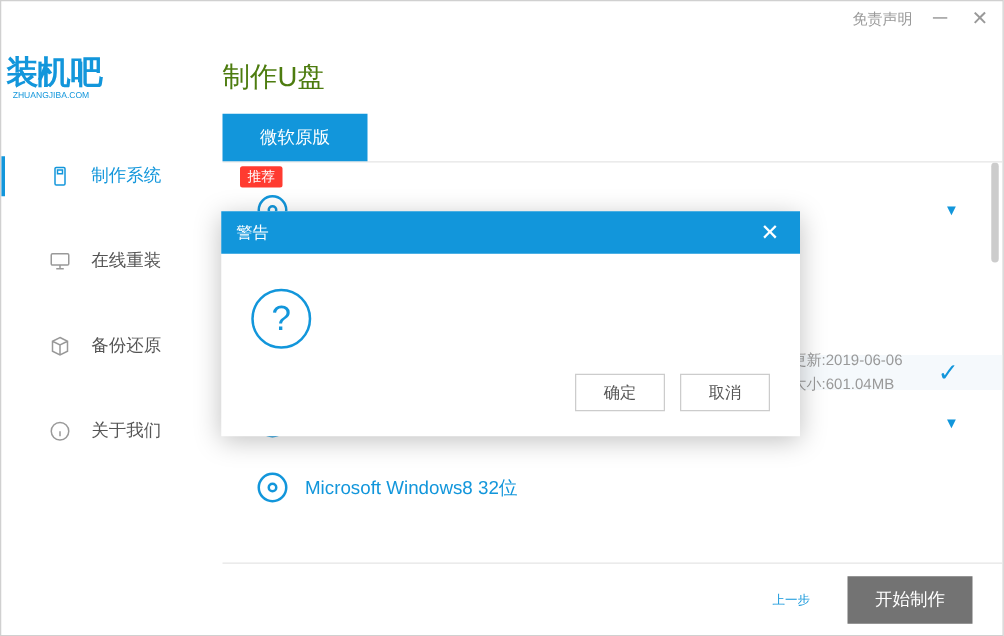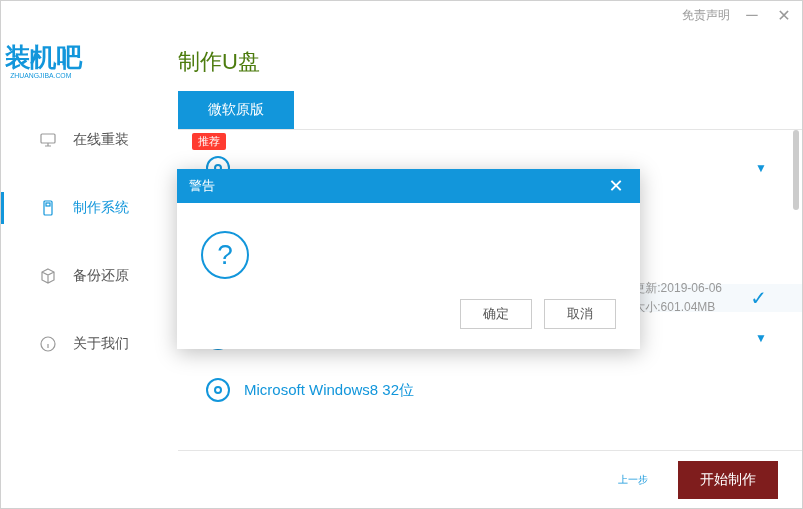--- a/index.html
+++ b/index.html
@@ -30,21 +30,21 @@
 .list-item{display:flex;align-items:center;padding:14px 30px 14px 28px;position:relative}
 .list-item.first{padding-top:26px}
 .item-icon{width:24px;height:24px;border:2px solid #1296db;border-radius:50%;display:flex;align-items:center;justify-content:center;margin-right:14px}
 .item-icon-inner{width:8px;height:8px;border:2px solid #1296db;border-radius:50%}
 .item-title{color:#1296db;font-size:15px}
 .item-meta{position:absolute;right:80px;font-size:12px;color:#999;text-align:left;line-height:1.6}
 .item-check{position:absolute;right:35px;color:#1296db;font-size:20px}
 .chevron{position:absolute;right:35px;color:#1296db;font-size:12px}
 .footer{height:58px;border-top:1px solid #e5e5e5;display:flex;justify-content:flex-end;align-items:center;padding-right:24px;gap:10px}
 .btn-prev{background:#fff;color:#1296db;border:none;padding:10px 20px;font-size:10px;cursor:pointer}
-.btn-start{background:#7f1d1d;color:#fff;border:none;padding:10px 22px;font-size:14px;cursor:pointer}
+.btn-start{background:#737373;color:#fff;border:none;padding:10px 22px;font-size:14px;cursor:pointer}
 .dialog-overlay{position:absolute;left:176px;top:168px;width:463px;background:#fff;box-shadow:0 4px 20px rgba(0,0,0,0.25);z-index:100}
 .dialog-header{background:#1296db;color:#fff;height:34px;display:flex;align-items:center;justify-content:space-between;padding:0 12px;font-size:13px}
 .dialog-close{cursor:pointer;font-size:18px;width:24px;text-align:center}
 .dialog-body{padding:28px 24px 20px;display:flex;gap:18px}
 .dialog-icon{width:48px;height:48px;border:2px solid #1296db;border-radius:50%;display:flex;align-items:center;justify-content:center;color:#1296db;font-size:28px;flex-shrink:0}
 .dialog-msg{font-size:13px;color:#555;line-height:1.8}
 .dialog-footer{display:flex;justify-content:flex-end;gap:12px;padding:0 24px 20px}
 .dialog-btn{border:1px solid #ccc;background:#fff;padding:5px 22px;font-size:13px;cursor:pointer;color:#555}
 .selected-row{background:#f5f9fc}
 </style>
@@ -61,37 +61,37 @@
   <div class="sidebar">
     <div class="logo">
       <svg class="logo-img" viewBox="0 0 140 50">
         <text x="0" y="32" font-size="30" font-weight="bold" fill="#1296db">装机吧</text>
         <rect x="30" y="12" width="3" height="24" fill="#1296db"></rect>
         <rect x="68" y="12" width="3" height="24" fill="#1296db"></rect>
         <text x="6" y="46" font-size="8" fill="#1296db">ZHUANGJIBA.COM</text>
       </svg>
     </div>
     <div class="nav">
+      <div class="nav-item active">
+        <span class="nav-icon">
+            <svg width="18" height="18" viewBox="0 0 18 18" fill="none" stroke="#1296db" stroke-width="1.2">
+              <rect x="5" y="2" width="8" height="14" rx="1"></rect>
+              <rect x="7" y="4" width="4" height="3"></rect>
+            </svg>
+          </span>
+        <span class="nav-label">制作系统</span>
+      </div>
       <div class="nav-item">
         <span class="nav-icon">
             <svg width="18" height="18" viewBox="0 0 18 18" fill="none" stroke="#999" stroke-width="1.2">
               <rect x="2" y="3" width="14" height="9" rx="1"></rect>
               <path d="M6 15h6M9 12v3"></path>
             </svg>
           </span>
         <span class="nav-label">在线重装</span>
-      </div>
-      <div class="nav-item active">
-        <span class="nav-icon">
-            <svg width="18" height="18" viewBox="0 0 18 18" fill="none" stroke="#1296db" stroke-width="1.2">
-              <rect x="5" y="2" width="8" height="14" rx="1"></rect>
-              <rect x="7" y="4" width="4" height="3"></rect>
-            </svg>
-          </span>
-        <span class="nav-label">制作系统</span>
       </div>
       <div class="nav-item">
         <span class="nav-icon">
             <svg width="18" height="18" viewBox="0 0 18 18" fill="none" stroke="#999" stroke-width="1.2">
               <path d="M9 2l6 3v8l-6 3-6-3V5z M3 5l6 3 6-3 M9 8v8"></path>
             </svg>
           </span>
         <span class="nav-label">备份还原</span>
       </div>
       <div class="nav-item">

